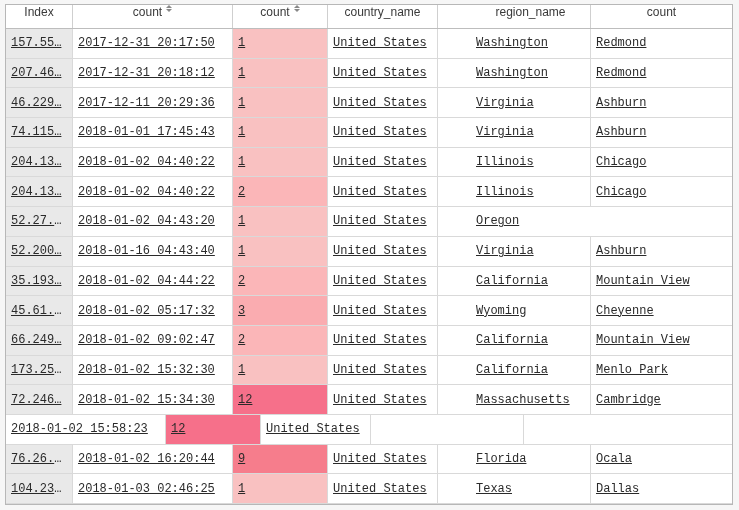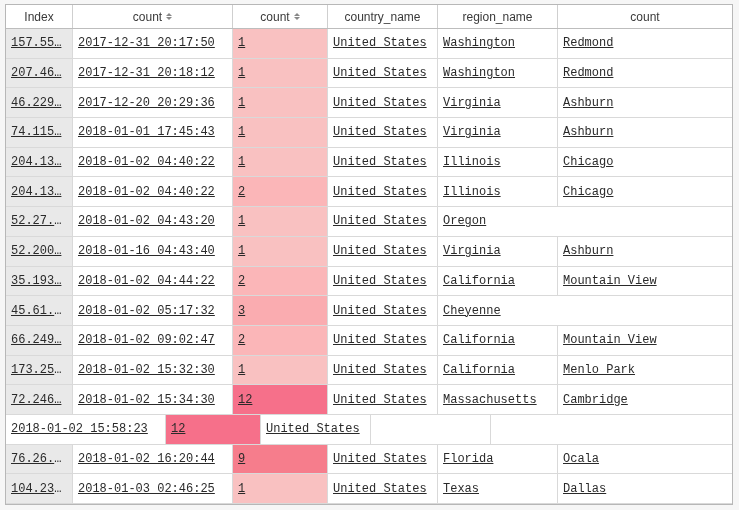--- a/index.html
+++ b/index.html
@@ -35,21 +35,21 @@
     border-bottom: 1px solid #bdbdbd;
     font-family: "Segoe UI", Arial, sans-serif;
     font-size: 12px;
     color: #3a3a3a;
     background: #ffffff;
   }
   .header-cell {
     position: relative;
     border-right: 1px solid #cfcfcf;
     display: flex;
-    align-items: center;
+    align-items: flex-start;
     justify-content: center;
     overflow: hidden;
     white-space: nowrap;
   }
   .header-cell:last-child { border-right: none; }
 
   .sort-icon {
     margin-left: 4px;
     display: inline-flex;
     flex-direction: column;
@@ -82,21 +82,21 @@
     overflow: hidden;
     white-space: nowrap;
     text-overflow: ellipsis;
   }
   .cell:last-child { border-right: none; }
 
   .c-index { width: 67px; flex: 0 0 67px; background: #e9e9e9; }
   .c-date { width: 160px; flex: 0 0 160px; }
   .c-count { width: 95px; flex: 0 0 95px; }
   .c-country { width: 110px; flex: 0 0 110px; }
-  .c-region { width: 120px; flex: 0 0 120px; }
+  .c-region { width: 120px; flex: 0 0 120px; margin-left: 33px; }
   .c-city { flex: 1 1 auto; }
 
   .header-row .c-index,
   .header-row .c-date,
   .header-row .c-count,
   .header-row .c-country,
   .header-row .c-region,
   .header-row .c-city {
     background: #ffffff;
   }
@@ -182,21 +182,21 @@
         </div>
         <div class="cell c-city">
           <span class="ellip">Redmond</span>
         </div>
       </div>
       <div class="row">
         <div class="cell c-index">
           <span class="ellip">46.229…</span>
         </div>
         <div class="cell c-date">
-          <span class="ellip">2017-12-20 20:29:36</span>
+          <span class="ellip">2017-12-11 20:29:36</span>
         </div>
         <div class="cell c-count" style="background: rgb(249, 193, 193);">
           <span class="ellip">1</span>
         </div>
         <div class="cell c-country">
           <span class="ellip">United States</span>
         </div>
         <div class="cell c-region">
           <span class="ellip">Virginia</span>
         </div>
@@ -327,20 +327,23 @@
         </div>
         <div class="cell c-date">
           <span class="ellip">2018-01-02 05:17:32</span>
         </div>
         <div class="cell c-count" style="background: rgb(250, 172, 176);">
           <span class="ellip">3</span>
         </div>
         <div class="cell c-country">
           <span class="ellip">United States</span>
         </div>
+        <div class="cell c-region">
+          <span class="ellip">Wyoming</span>
+        </div>
         <div class="cell c-city">
           <span class="ellip">Cheyenne</span>
         </div>
       </div>
       <div class="row">
         <div class="cell c-index">
           <span class="ellip">66.249…</span>
         </div>
         <div class="cell c-date">
           <span class="ellip">2018-01-02 09:02:47</span>

